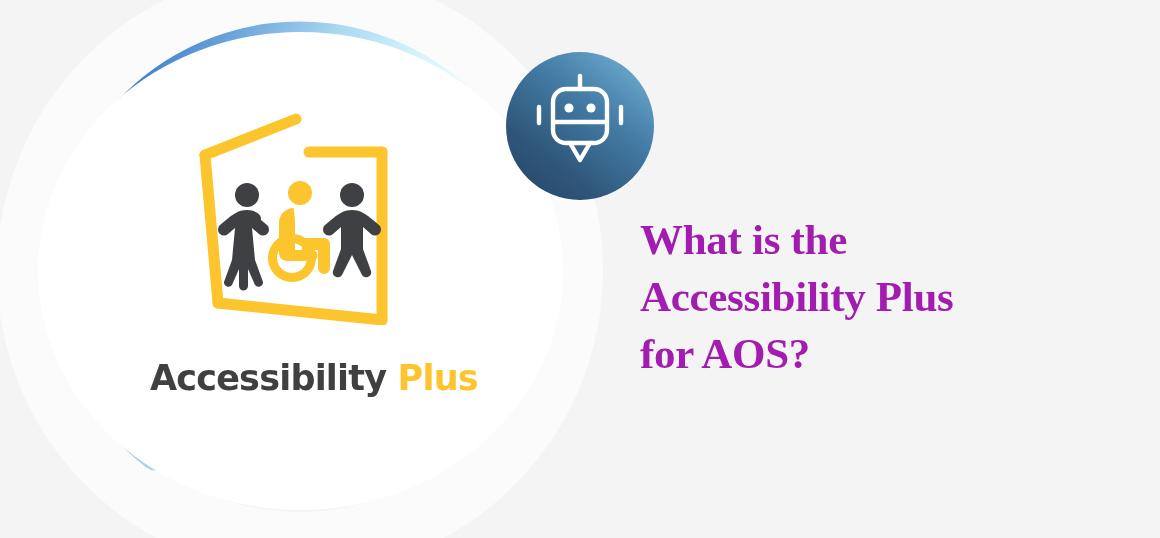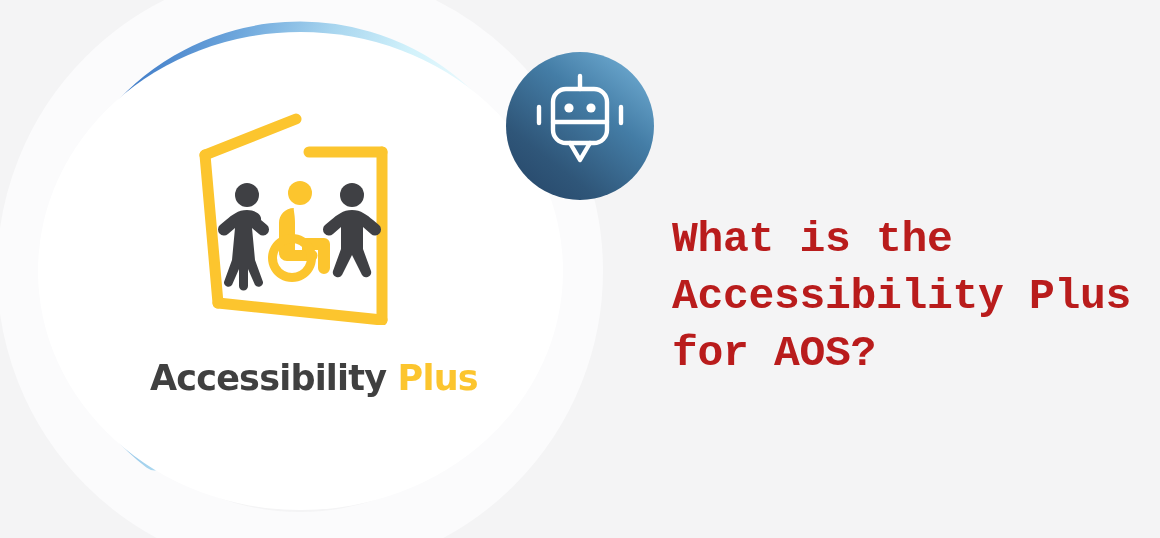--- a/index.html
+++ b/index.html
@@ -91,29 +91,29 @@
   }
   .robot-avatar svg {
     position: absolute;
     left: 0;
     top: 0;
   }
 
   
   .headline {
     position: absolute;
-    left: 672px;
+    left: 640px;
     top: 182px;
     width: 470px;
-    font-family: Liberation Mono, monospace;
+    font-family: Liberation Serif, serif;
     font-weight: bold;
     font-size: 43px;
     line-height: 57px;
     letter-spacing: -0.3px;
-    color: #b91c1c;
+    color: #a21caf;
   }
   .headline .hl-line { display: block; white-space: nowrap; }
 </style>
 </head>
 <body>
 
 <div id="stage">
 
   <svg class="bg-art" viewBox="0 0 1160 538" width="1160" height="538" aria-hidden="true">
     <defs>

